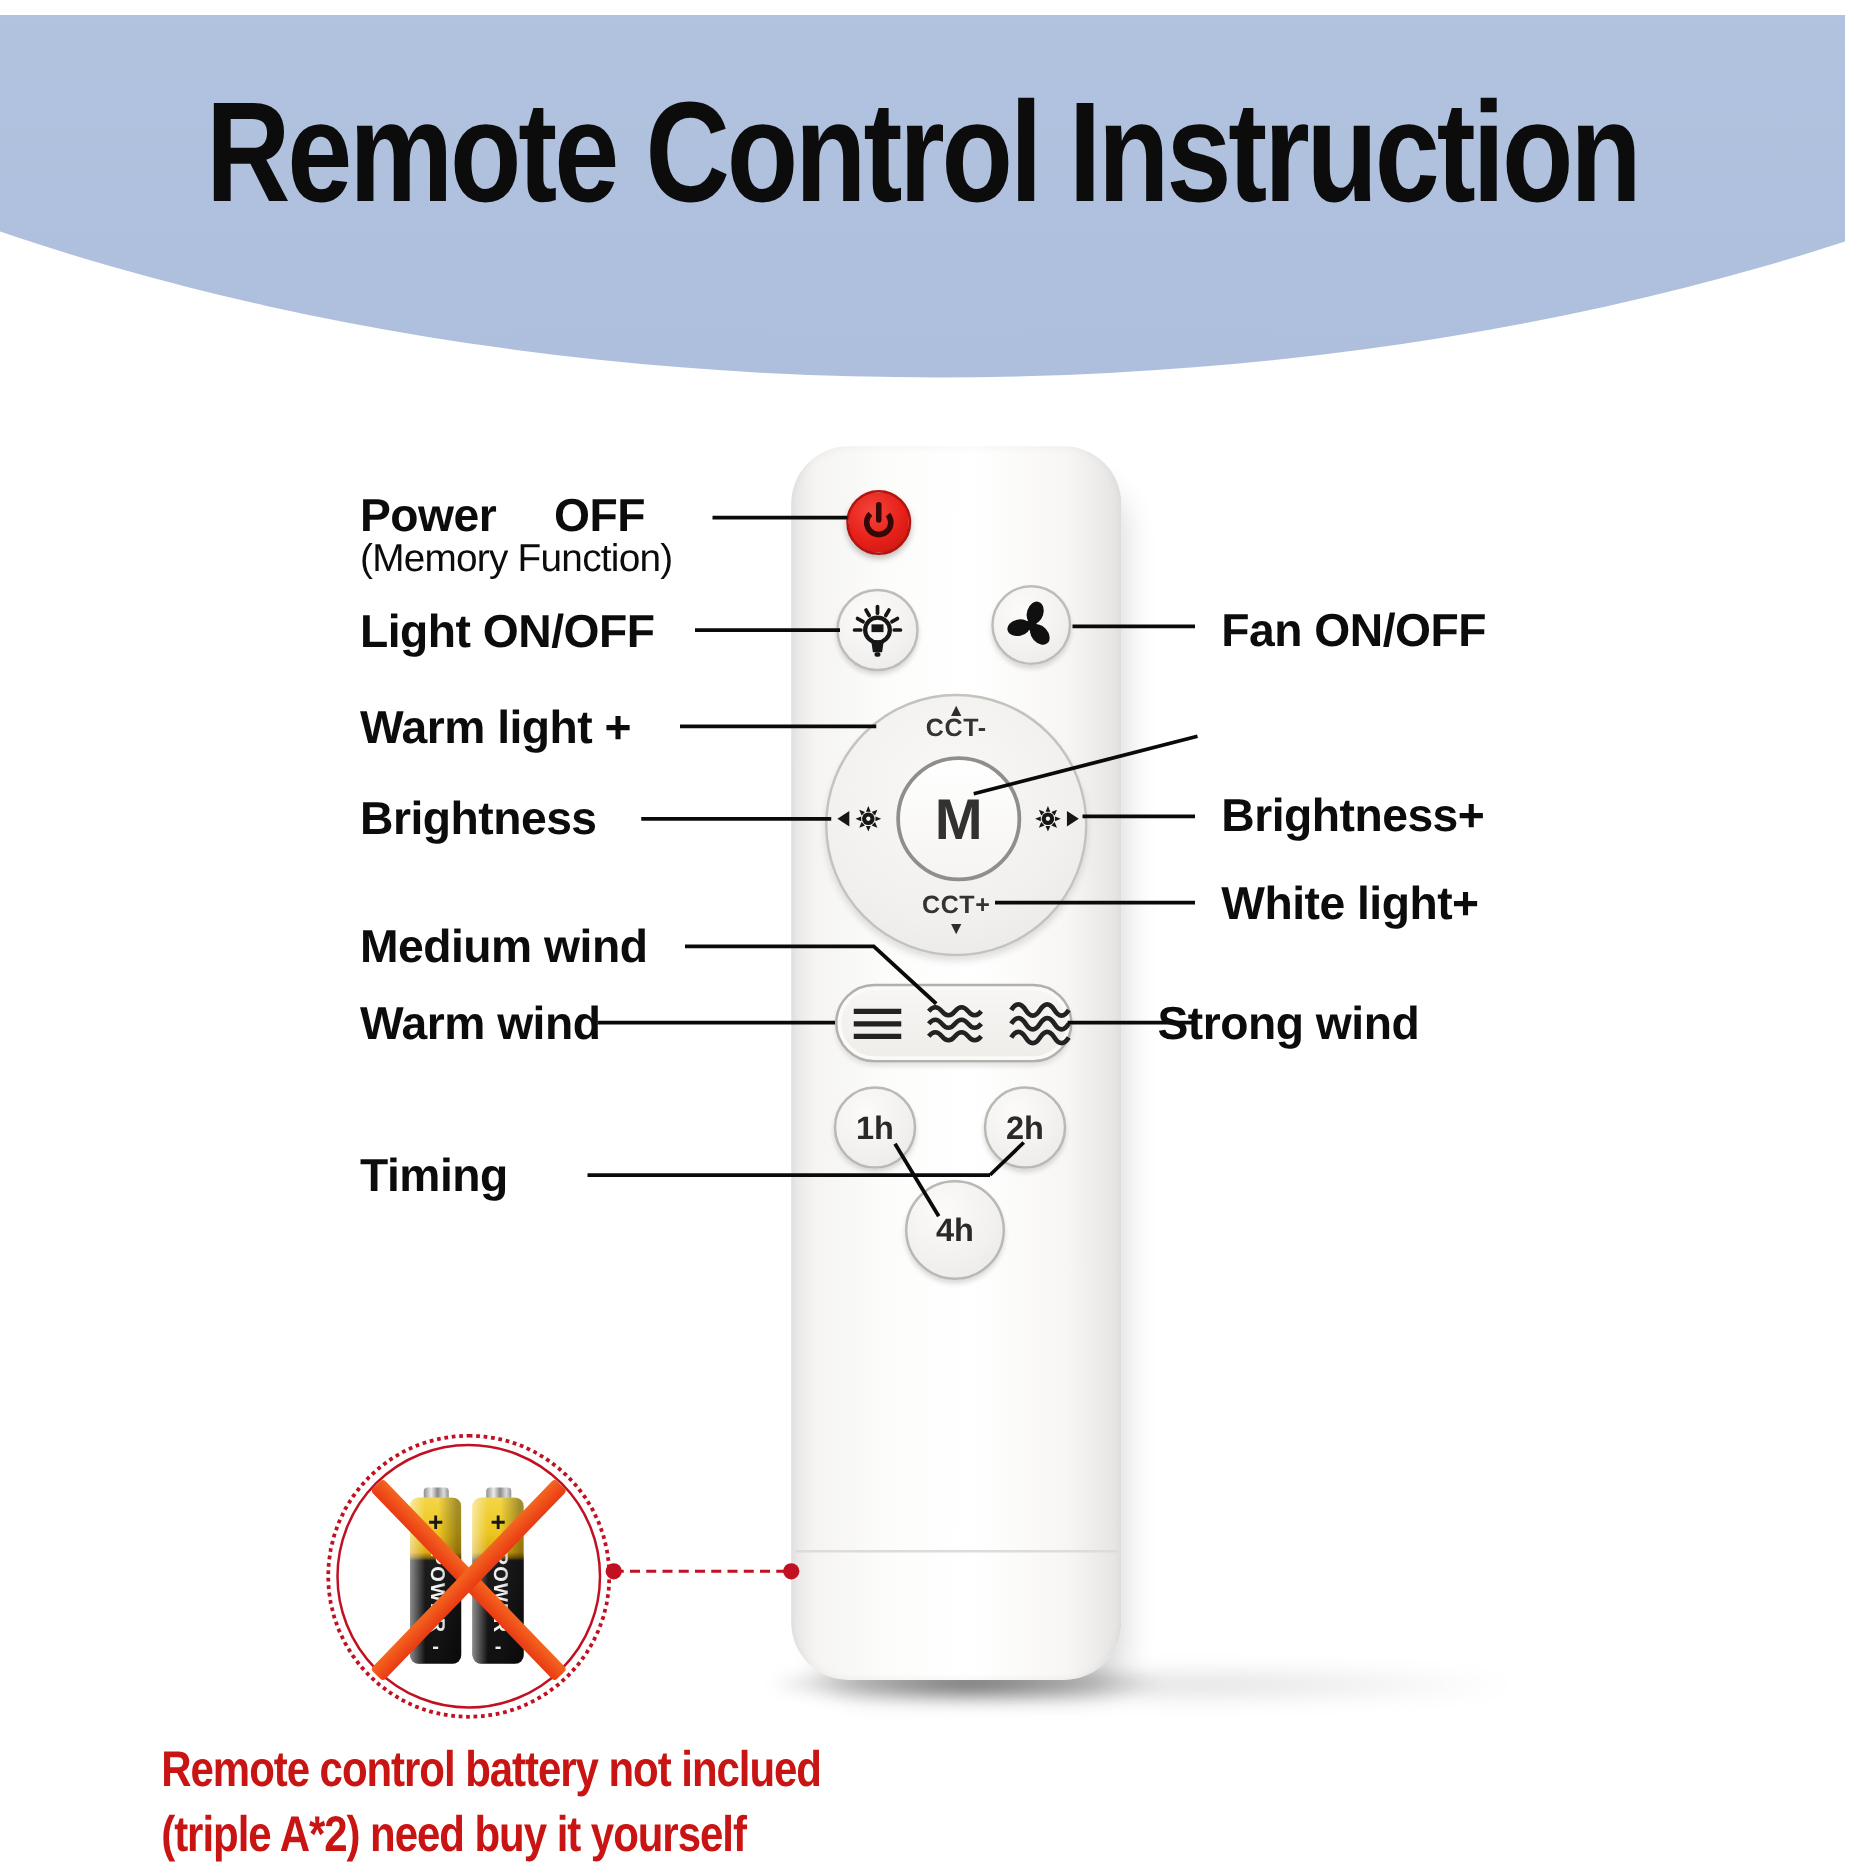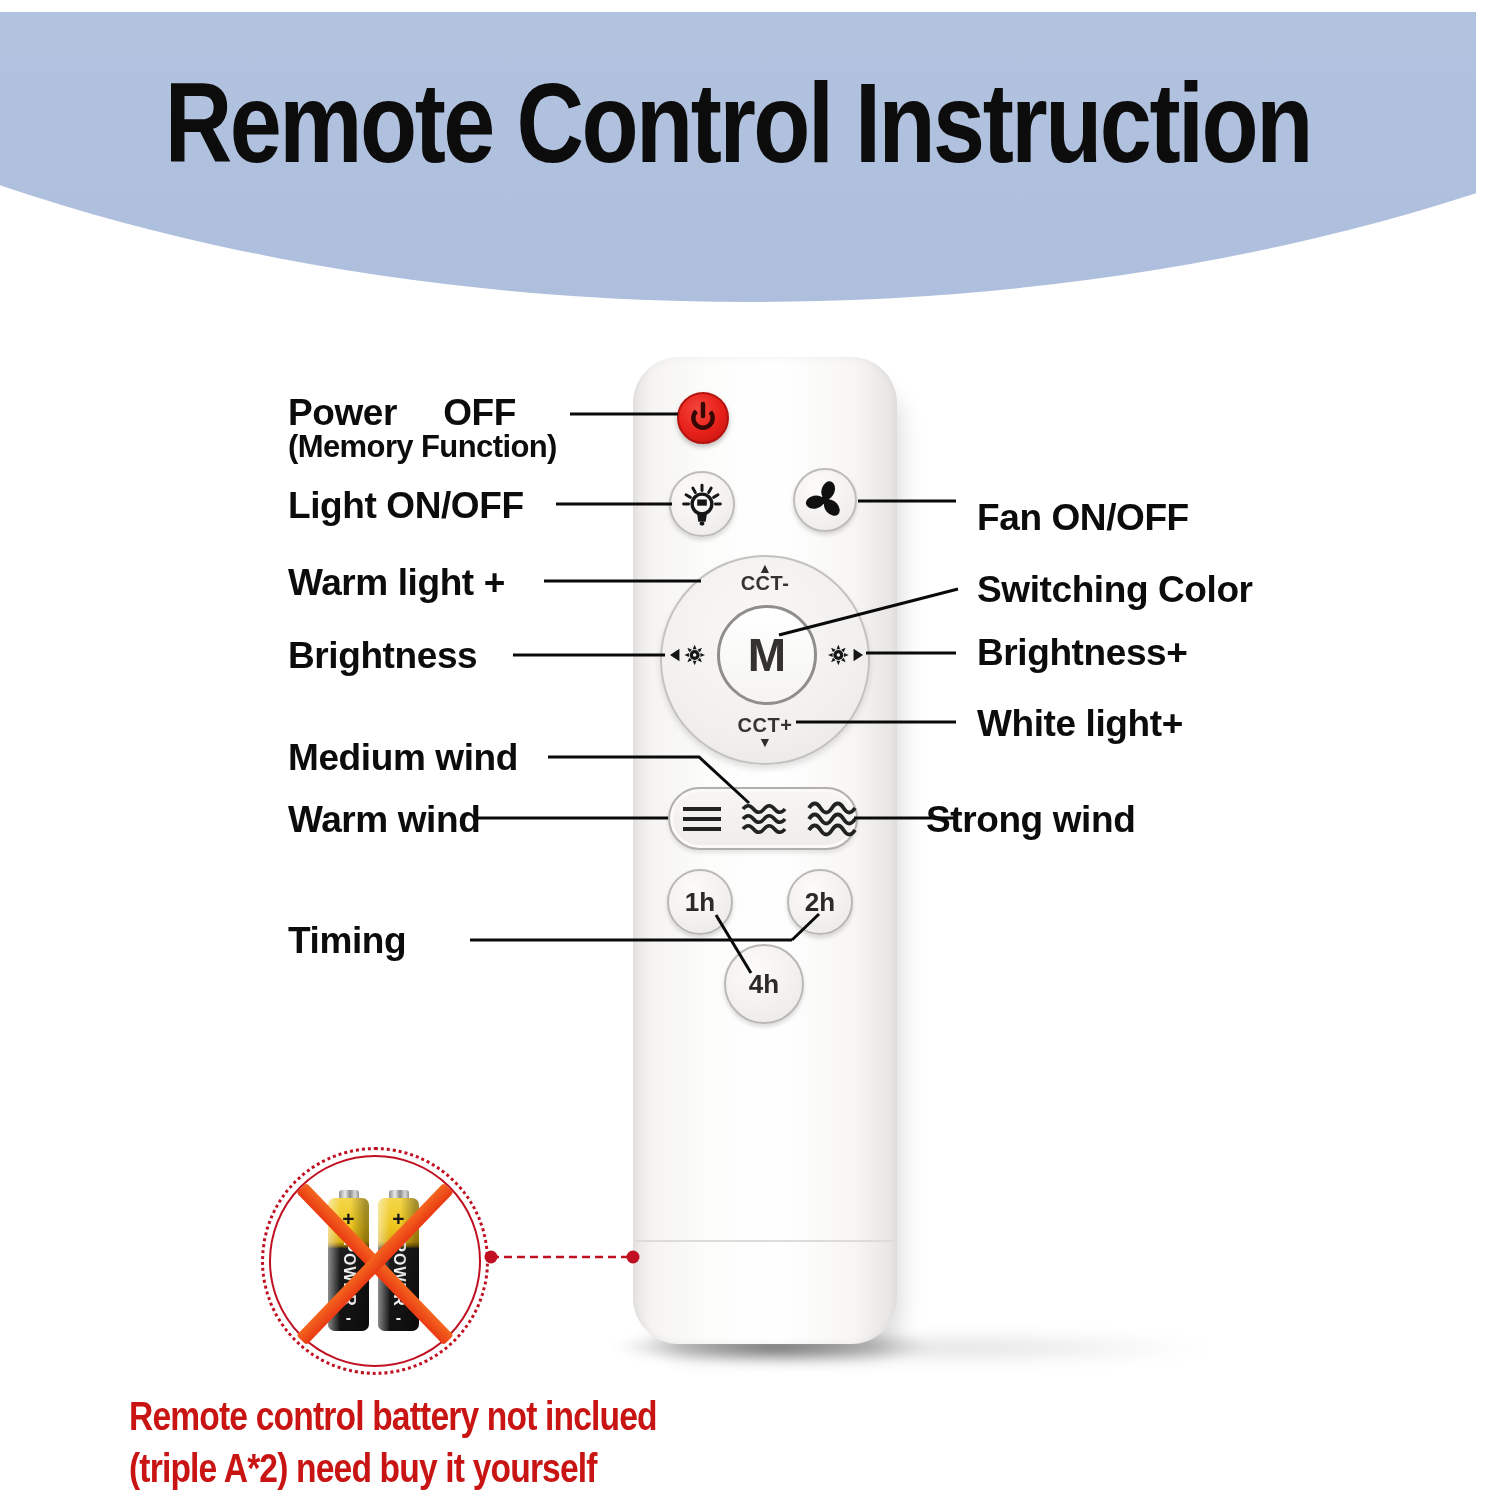--- a/index.html
+++ b/index.html
@@ -18,21 +18,21 @@
   .title span{
     display:inline-block; font-weight:bold; font-size:114px; line-height:1;
     letter-spacing:-3px; transform:scaleX(0.82); white-space:nowrap; color:#0c0c0c;
   }
   
   .lbl{
     position:absolute; font-weight:bold; font-size:37px; line-height:1;
     letter-spacing:-0.4px; white-space:nowrap; transform:translateY(-50%);
     z-index:7; color:#0c0c0c;
   }
-  .lbl-sub{ font-weight:bold; font-size:31px; letter-spacing:-0.6px; }
+  .lbl-sub{ font-weight:normal; font-size:31px; letter-spacing:-0.6px; }
   .power-row{ width:228px; display:flex; justify-content:space-between; }
   
   .remote{
     position:absolute; left:633px; top:345px; width:264px; height:987px;
     border-radius:46px; z-index:2;
     background:linear-gradient(90deg,#e6e5e3 0%,#f5f4f2 7%,#fcfcfb 28%,#ffffff 55%,#f7f6f4 84%,#e4e3e1 100%);
     box-shadow:inset 0 0 8px rgba(0,0,0,0.06), 14px 20px 26px -12px rgba(0,0,0,0.16);
   }
   .seam{ position:absolute; left:3px; right:3px; top:883px; height:2px; background:#dddcda; }
   .shadow1{
@@ -290,22 +290,21 @@
     </div>
   </div>
   <div class="lbl lbl-sub" style="left:288px; top:434px;">(Memory Function)</div>
   <div class="lbl" style="left:288px; top:493px;">Light ON/OFF</div>
   <div class="lbl" style="left:288px; top:570px;">Warm light +</div>
   <div class="lbl" style="left:288px; top:643px;">Brightness</div>
   <div class="lbl" style="left:288px; top:745px;">Medium wind</div>
   <div class="lbl" style="left:288px; top:807px;">Warm wind</div>
   <div class="lbl" style="left:288px; top:928px;">Timing</div>
 
-  <div class="lbl" style="left:977px; top:505px;">Fan ON/OFF</div>
-  <div class="lbl" style="left:977px; top:577px;">Switching Color</div>
+  <div class="lbl" style="left:977px; top:492px;">Fan ON/OFF</div>
   <div class="lbl" style="left:977px; top:640px;">Brightness+</div>
   <div class="lbl" style="left:977px; top:711px;">White light+</div>
   <div class="lbl" style="left:926px; top:807px;">Strong wind</div>
 
   <div class="circ-dot"></div>
   <div class="circ-solid"></div>
 
   <div class="battery" style="left:328px; top:1178px;">
     <div class="bat-cap"></div>
     <div class="bat-body">

